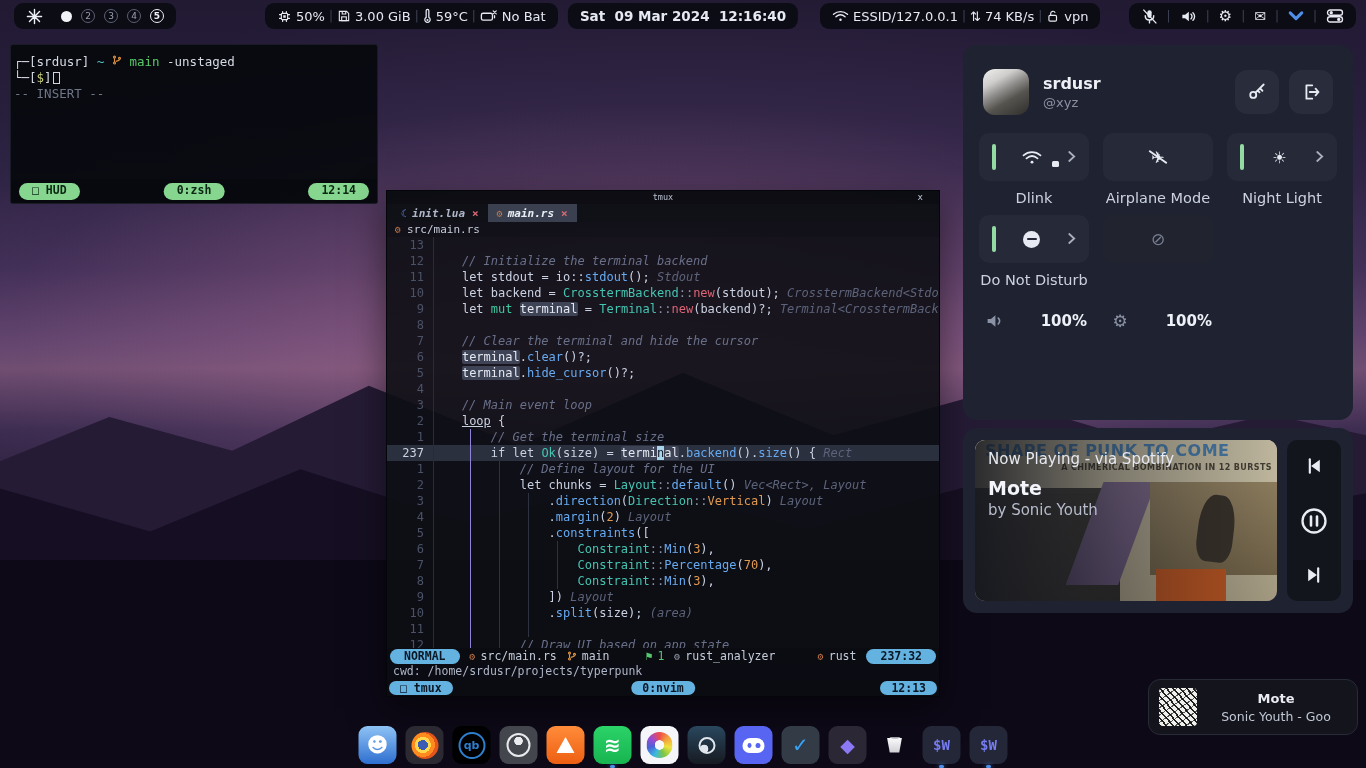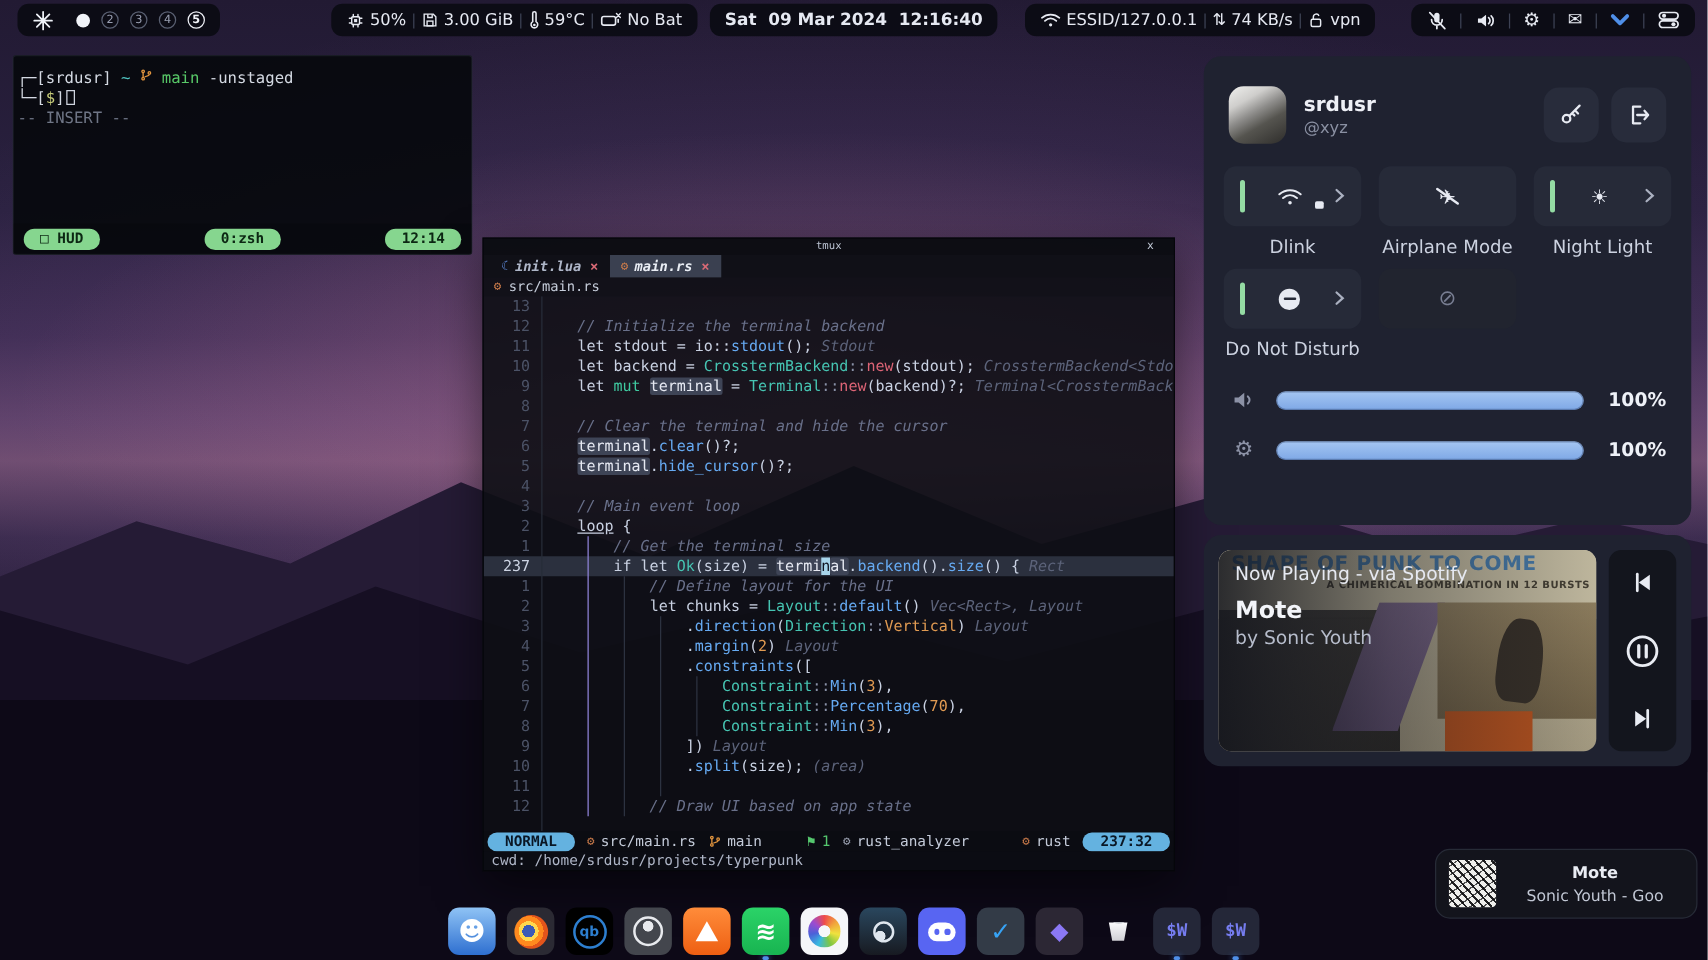--- a/index.html
+++ b/index.html
@@ -88,21 +88,21 @@
 .ticn{position:relative;display:flex;align-items:center;justify-content:center;flex:1}
 .tg .chev{flex:none}
 .tlabel{height:34px;display:flex;align-items:center;justify-content:center;color:#ccd2e0;font-size:14.5px}
 .wlock{position:absolute;right:8px;bottom:-1px;width:7px;height:6px;border-radius:1.5px;background:#e7eaf2}
 .plane{font-size:16px;color:#e7eaf2}
 .slash{position:absolute;left:calc(50% - 11px);top:8px;width:22px;height:2px;background:#e7eaf2;transform:rotate(35deg);border-radius:1px}
 .sun{font-size:16px;color:#e7eaf2}
 .dndc{width:17px;height:17px;border-radius:50%;background:#e7eaf2;position:relative}
 .dndc::after{content:"";position:absolute;left:3.5px;top:7.3px;width:10px;height:2.4px;background:#262a38;border-radius:1px}
 .blk{font-size:17px;color:#787e92}
-.sliders{padding:14px 20px 0;display:flex;flex-direction:column;gap:21px}
+.sliders{padding:14px 20px 0;display:flex;flex-direction:row;gap:21px}
 .srow{display:flex;align-items:center;gap:14px}
 .sicon{width:24px;display:flex;justify-content:center;color:#8c92a6}
 .strack{flex:1;height:15px;border-radius:8px;background:linear-gradient(180deg,#a5c6f2,#7ea8e6);box-shadow:inset 0 0 0 1px rgba(40,60,100,.4)}
 .sval{width:52px;text-align:right;font-weight:bold;color:#eef1f7;font-size:15px}
 
 .card2{left:963px;top:428px;width:390px;height:185px;padding:12px;display:flex;gap:10px}
 .art{flex:1;border-radius:10px;position:relative;overflow:hidden;background:linear-gradient(180deg,#cdc5ab,#b7ac8e)}
 .band{position:absolute;top:0;left:0;right:0;height:34%;background:#d6cdaf;border-bottom:1px solid #a39a7c}
 .at1{position:absolute;top:1px;left:10px;right:4px;font-weight:bold;font-size:16px;letter-spacing:.5px;color:#4e86b8;white-space:nowrap;overflow:hidden}
 .at2{position:absolute;top:23px;right:5px;font-size:8px;font-weight:bold;letter-spacing:.4px;color:#4a4436}
@@ -375,20 +375,25 @@
         <span class="ticon gray">⚙</span>
         <span>rust_analyzer</span>
       </span>
     <span class="sgrp ms">
         <span class="ticon rust">⚙</span>
         <span>rust</span>
       </span>
     <span class="pill">237:32</span>
   </div>
   <div class="cwd">cwd: /home/srdusr/projects/typerpunk</div>
+  <div class="tbar">
+    <span class="tpill tp-l">□ <span>tmux</span></span>
+    <span class="tpill tp-c">0:nvim</span>
+    <span class="tpill tp-r">12:13</span>
+  </div>
 </div>
 
 <div class="card card1">
   <div class="profile">
     <div class="avatar"></div>
     <div>
       <div class="uname">srdusr</div>
       <div class="uhandle">@xyz</div>
     </div>
     <div class="pbtns">

